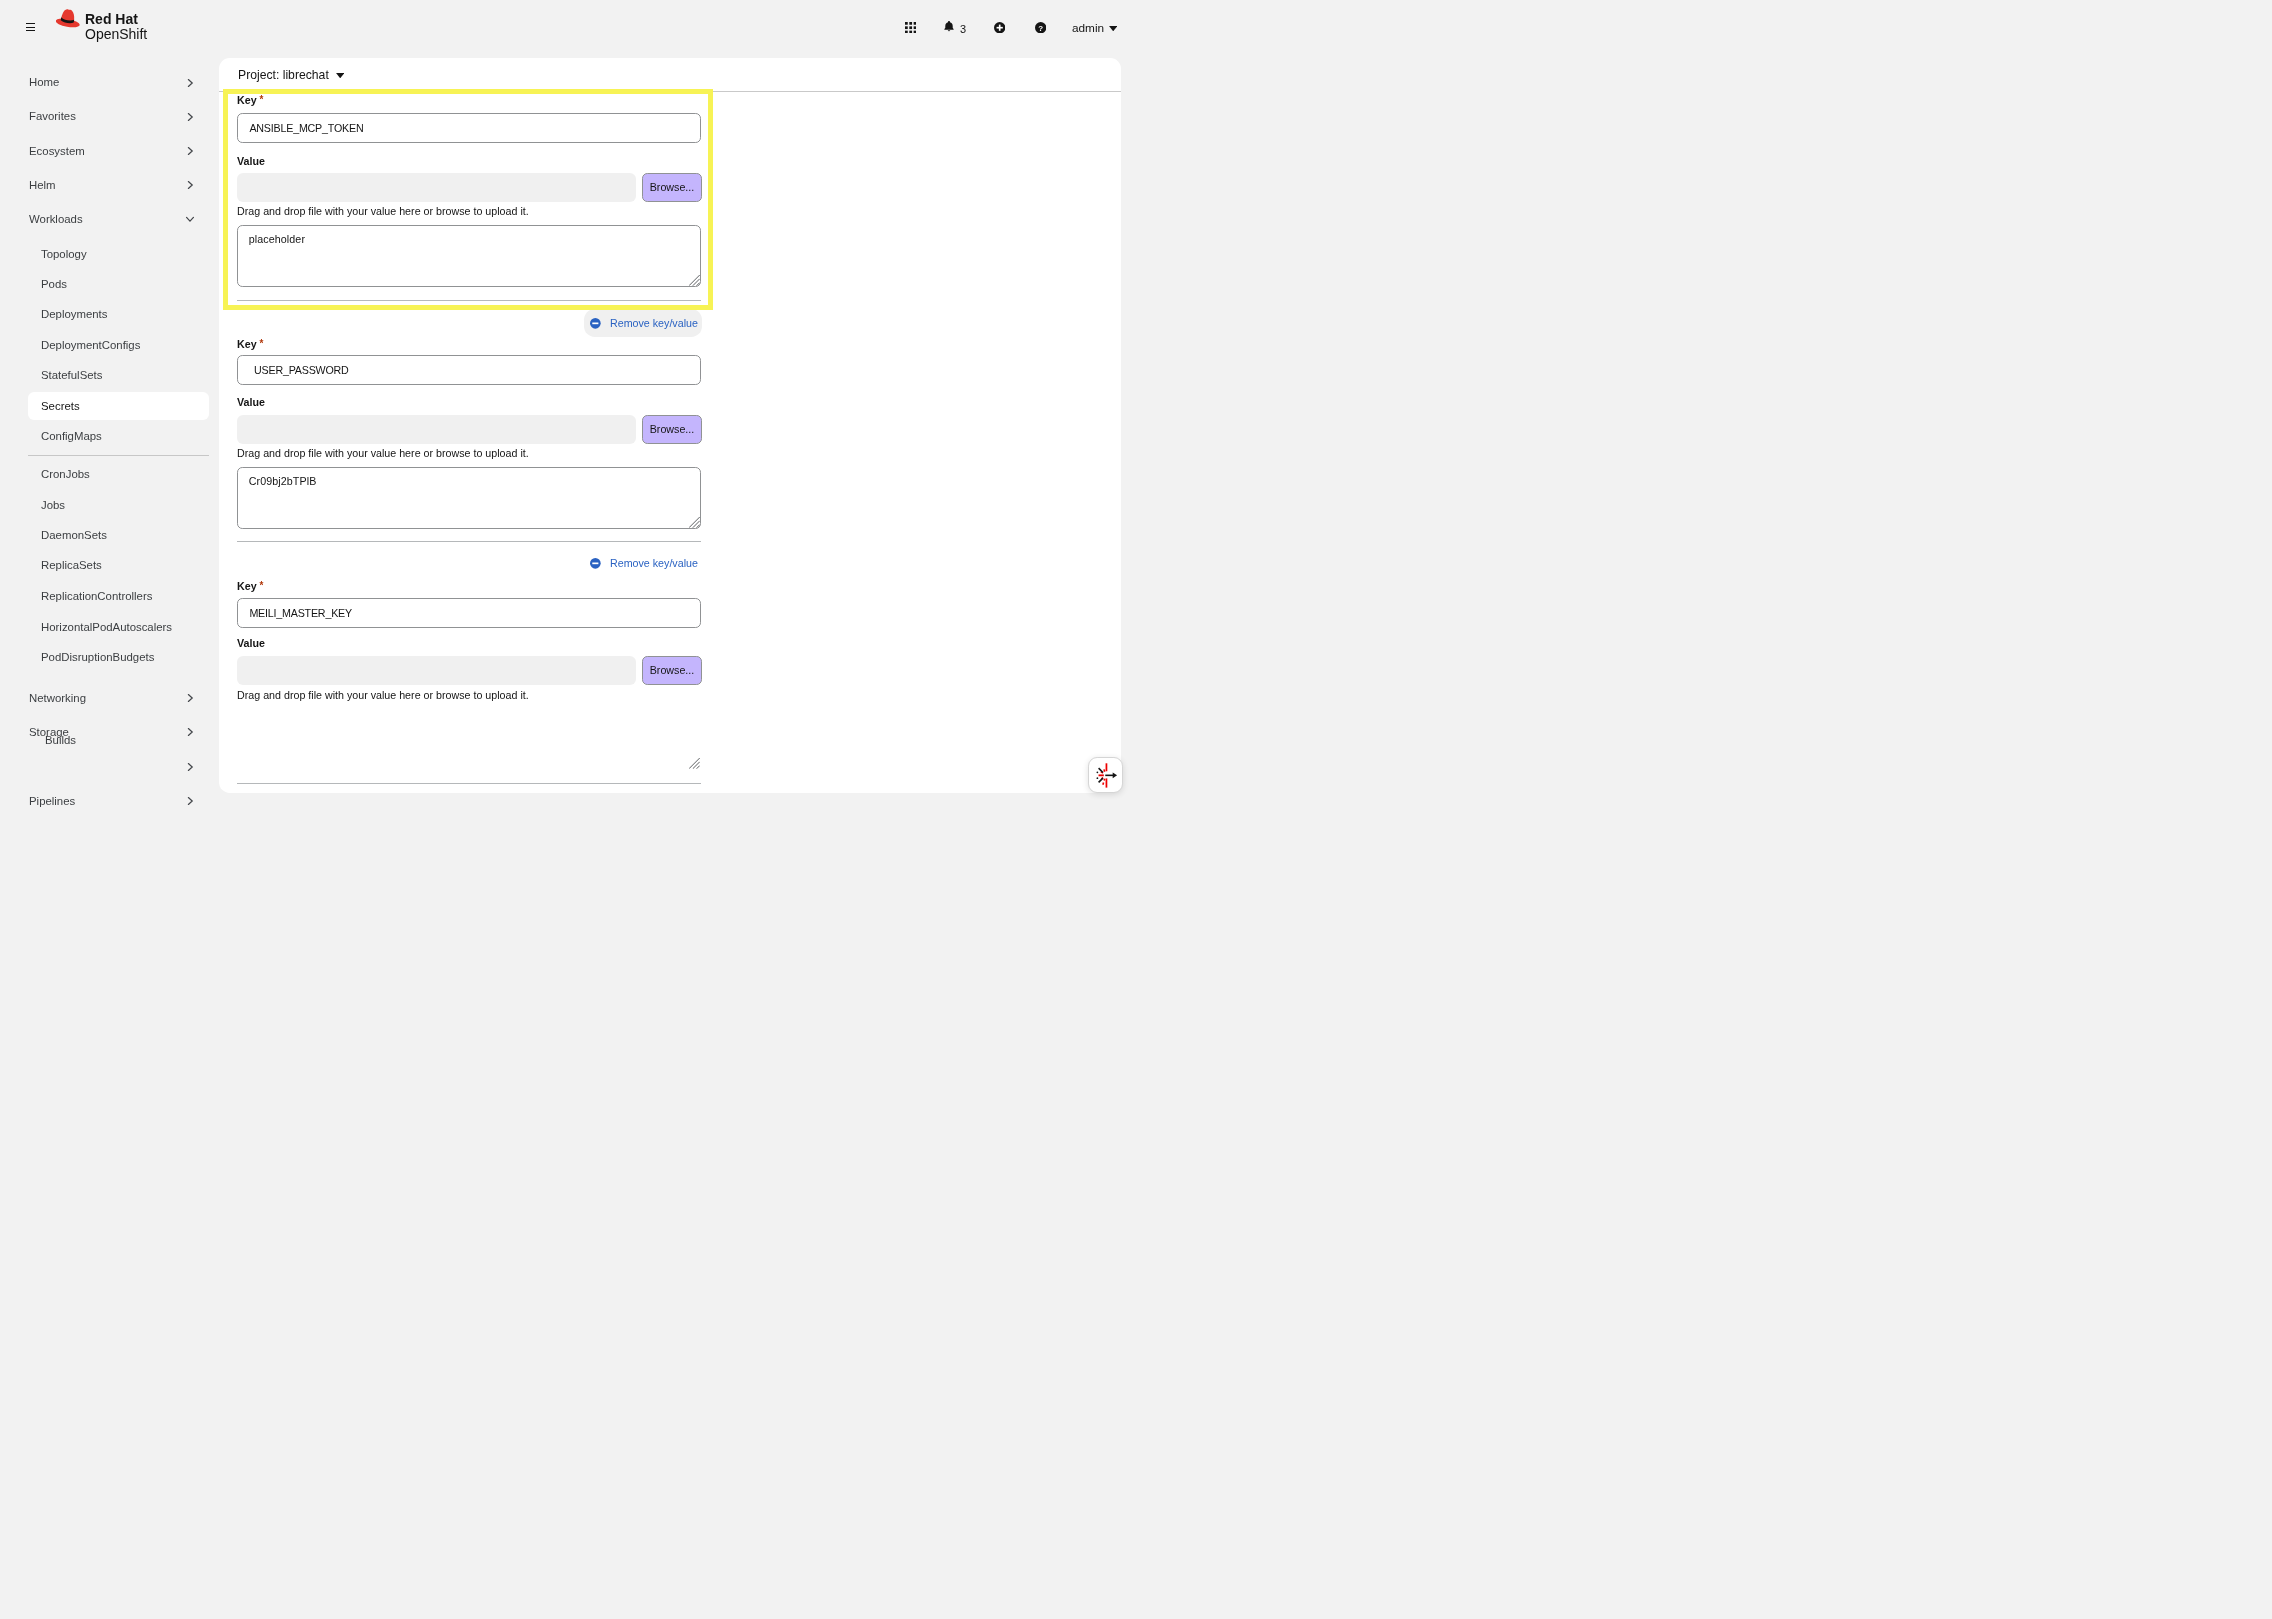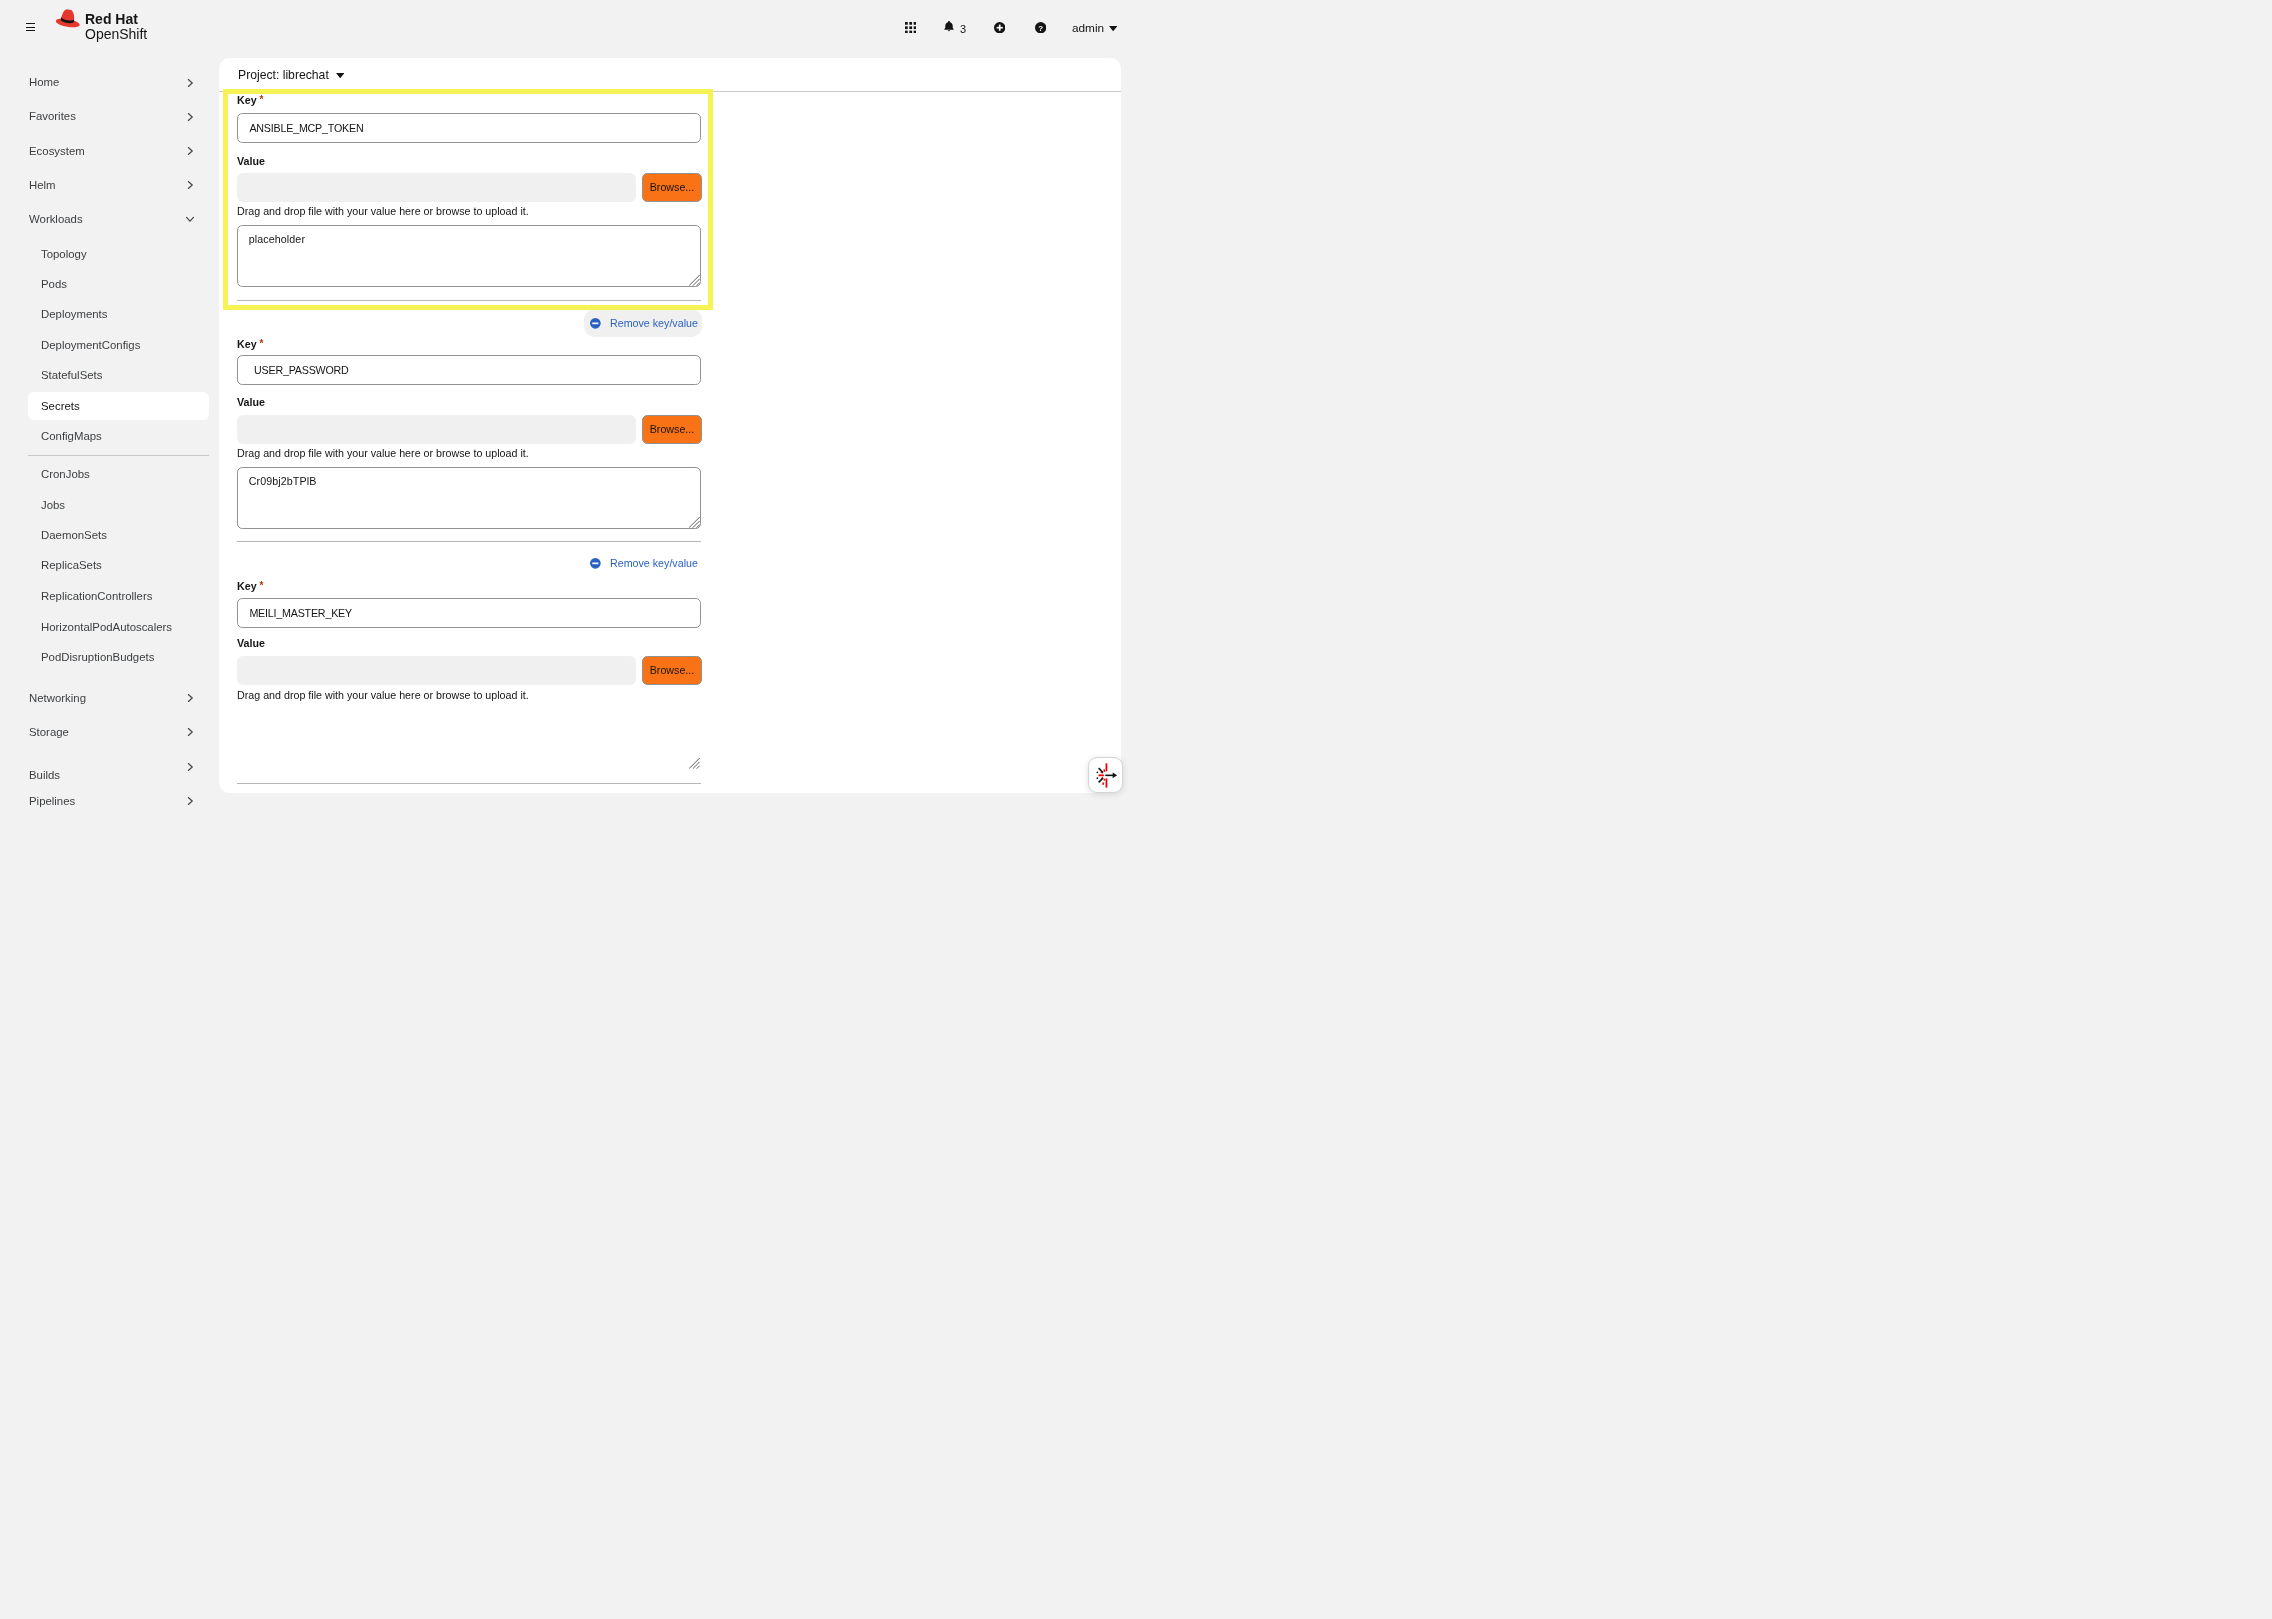--- a/index.html
+++ b/index.html
@@ -6,21 +6,21 @@
   body{font-family:"Liberation Sans",sans-serif;background:#f2f2f2;}
   #page{position:relative;width:1136px;height:810px;overflow:hidden;background:#f2f2f2;}
   .abs{position:absolute;}
   .nav-item{position:absolute;left:29px;font-size:11.4px;color:#3b3e41;}
   .nav-sub{position:absolute;left:41px;font-size:11.4px;color:#3b3e41;}
   .chev{position:absolute;left:187px;}
   .lbl{position:absolute;left:237px;font-size:10.7px;font-weight:bold;color:#151515;height:13.7px;line-height:13.7px;}
   .ast{color:#b1380b;font-weight:bold;margin-left:3px;font-size:10px;vertical-align:0.8px;}
   .tin{position:absolute;left:237px;width:464px;height:30px;box-sizing:border-box;border:0.8px solid #909294;border-radius:5.3px;background:#fff;font-size:10.7px;color:#151515;line-height:28px;padding-left:11.4px;letter-spacing:-0.2px;}
   .fileblank{position:absolute;left:237px;width:399px;height:29px;background:#f0f0f0;border-radius:6.1px;}
-  .browse{position:absolute;left:642px;width:60px;height:29px;box-sizing:border-box;border:0.8px solid #909294;border-radius:5.3px;background:#f97316;font-size:10.7px;color:#151515;text-align:center;line-height:27.4px;}
+  .browse{position:absolute;left:642px;width:60px;height:29px;box-sizing:border-box;border:0.8px solid #909294;border-radius:5.3px;background:#c4b5fd;font-size:10.7px;color:#151515;text-align:center;line-height:27.4px;}
   .dragtxt{position:absolute;left:237px;font-size:10.7px;color:#151515;height:13.7px;line-height:13.7px;}
   .tarea{position:absolute;left:237px;width:464px;height:62px;box-sizing:border-box;border:0.8px solid #909294;border-radius:5.3px;background:#fff;font-size:10.7px;color:#151515;padding:6.9px 10.7px;letter-spacing:0.1px;}
   .fdiv{position:absolute;left:237px;width:464px;height:0.8px;background:#b5b8ba;}
   .rmico{position:absolute;width:10.7px;height:10.7px;}
   .rmtxt{position:absolute;font-size:10.7px;color:#2a62c2;height:14.5px;line-height:14.5px;}
 </style>
 </head>
 <body>
 <div id="page">
 
@@ -86,21 +86,21 @@
   <div class="abs" style="left:28px;top:455px;width:181px;height:0.8px;background:#c7c7c7;"></div>
   <div class="nav-sub" style="top:468px;">CronJobs</div>
   <div class="nav-sub" style="top:499px;">Jobs</div>
   <div class="nav-sub" style="top:529px;">DaemonSets</div>
   <div class="nav-sub" style="top:559px;">ReplicaSets</div>
   <div class="nav-sub" style="top:590px;">ReplicationControllers</div>
   <div class="nav-sub" style="top:621px;">HorizontalPodAutoscalers</div>
   <div class="nav-sub" style="top:651px;">PodDisruptionBudgets</div>
   <div class="nav-item" style="top:692px;">Networking</div>
   <div class="nav-item" style="top:726px;">Storage</div>
-  <div class="nav-item" style="top:769px;">Builds</div>
+  <div class="nav-item" style="top:734px;margin-left:16px;">Builds</div>
   <div class="nav-item" style="top:795px;">Pipelines</div>
 
   <svg class="chev" style="top:78px;" width="6.9" height="10" viewBox="0 0 9 13">
       <path d="M1.8 2 L6.8 6.5 L1.8 11" fill="none" stroke="#43464a" stroke-width="1.6" stroke-linecap="round"></path>
     </svg>
   <svg class="chev" style="top:112px;" width="6.9" height="10" viewBox="0 0 9 13">
       <path d="M1.8 2 L6.8 6.5 L1.8 11" fill="none" stroke="#43464a" stroke-width="1.6" stroke-linecap="round"></path>
     </svg>
   <svg class="chev" style="top:146px;" width="6.9" height="10" viewBox="0 0 9 13">
       <path d="M1.8 2 L6.8 6.5 L1.8 11" fill="none" stroke="#43464a" stroke-width="1.6" stroke-linecap="round"></path>

